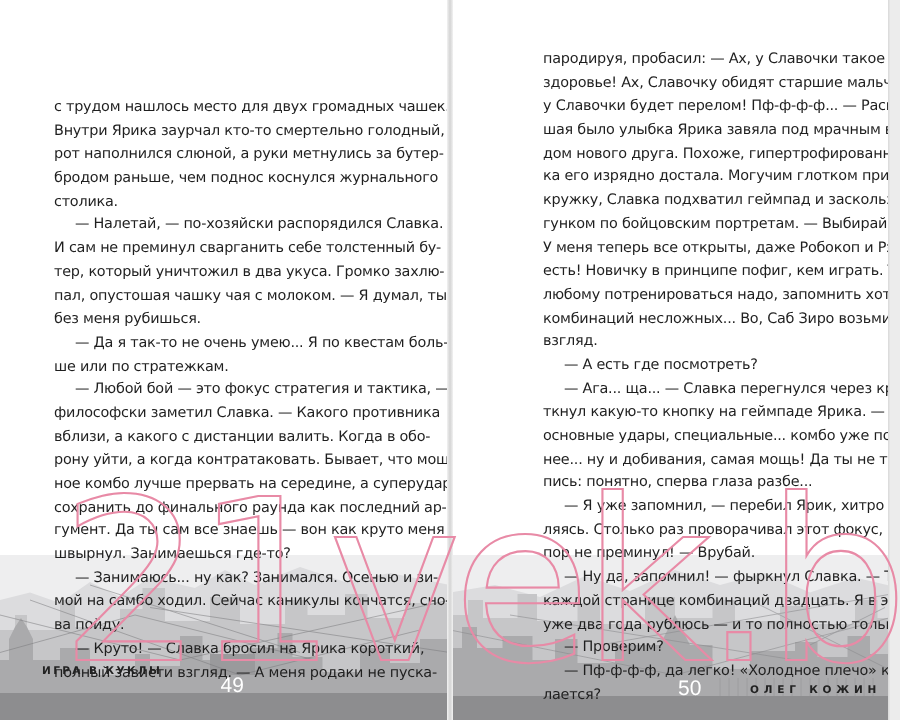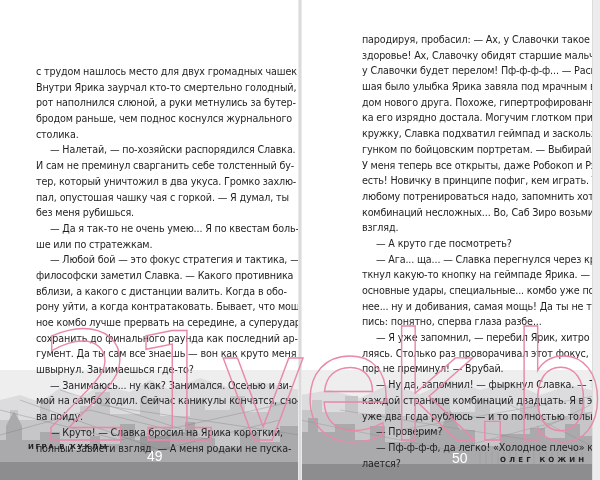--- a/index.html
+++ b/index.html
@@ -49,21 +49,21 @@
 
     <div class="text" id="left-text">
         <span class="line">с трудом нашлось место для двух громадных чашек.</span>
         <span class="line">Внутри Ярика заурчал кто-то смертельно голодный,</span>
         <span class="line">рот наполнился слюной, а руки метнулись за бутер-</span>
         <span class="line">бродом раньше, чем поднос коснулся журнального</span>
         <span class="line last">столика.</span>
         <span class="line indent">— Налетай, — по-хозяйски распорядился Славка.</span>
         <span class="line">И сам не преминул сварганить себе толстенный бу-</span>
         <span class="line">тер, который уничтожил в два укуса. Громко захлю-</span>
-        <span class="line">пал, опустошая чашку чая с горкой. — Я думал, ты</span>
+        <span class="line">пал, опустошая чашку чая с молоком. — Я думал, ты</span>
         <span class="line last">без меня рубишься.</span>
         <span class="line indent">— Да я так-то не очень умею... Я по квестам боль-</span>
         <span class="line last">ше или по стратежкам.</span>
         <span class="line indent">— Любой бой — это фокус стратегия и тактика, —</span>
         <span class="line">философски заметил Славка. — Какого противника</span>
         <span class="line">вблизи, а какого с дистанции валить. Когда в обо-</span>
         <span class="line">рону уйти, а когда контратаковать. Бывает, что мощ-</span>
         <span class="line">ное комбо лучше прервать на середине, а суперудар</span>
         <span class="line">сохранить до финального раунда как последний ар-</span>
         <span class="line">гумент. Да ты сам все знаешь — вон как круто меня</span>
@@ -122,21 +122,21 @@
         <span class="line">шая было улыбка Ярика завяла под мрачным взгля-</span>
         <span class="line">дом нового друга. Похоже, гипертрофированная опе-</span>
         <span class="line">ка его изрядно достала. Могучим глотком прикончив</span>
         <span class="line">кружку, Славка подхватил геймпад и заскользил бе-</span>
         <span class="line">гунком по бойцовским портретам. — Выбирай перса.</span>
         <span class="line">У меня теперь все открыты, даже Робокоп и Рэмбо</span>
         <span class="line">есть! Новичку в принципе пофиг, кем играть. Тут по-</span>
         <span class="line">любому потренироваться надо, запомнить хоть пару</span>
         <span class="line">комбинаций несложных... Во, Саб Зиро возьми, он</span>
         <span class="line last">взгляд.</span>
-        <span class="line indent last">— А круто где посмотреть?</span>
+        <span class="line indent last">— А есть где посмотреть?</span>
         <span class="line indent">— Ага... ща... — Славка перегнулся через кресло,</span>
         <span class="line">ткнул какую-то кнопку на геймпаде Ярика. — Вот тут</span>
         <span class="line">основные удары, специальные... комбо уже послож-</span>
         <span class="line">нее... ну и добивания, самая мощь! Да ты не торо-</span>
         <span class="line last">пись: понятно, сперва глаза разбе...</span>
         <span class="line indent">— Я уже запомнил, — перебил Ярик, хитро ухмы-</span>
         <span class="line">ляясь. Столько раз проворачивал этот фокус, а до сих</span>
         <span class="line last">пор не преминул! — Врубай.</span>
         <span class="line indent">— Ну да, запомнил! — фыркнул Славка. — Там на</span>
         <span class="line">каждой странице комбинаций двадцать. Я в эту часть</span>

